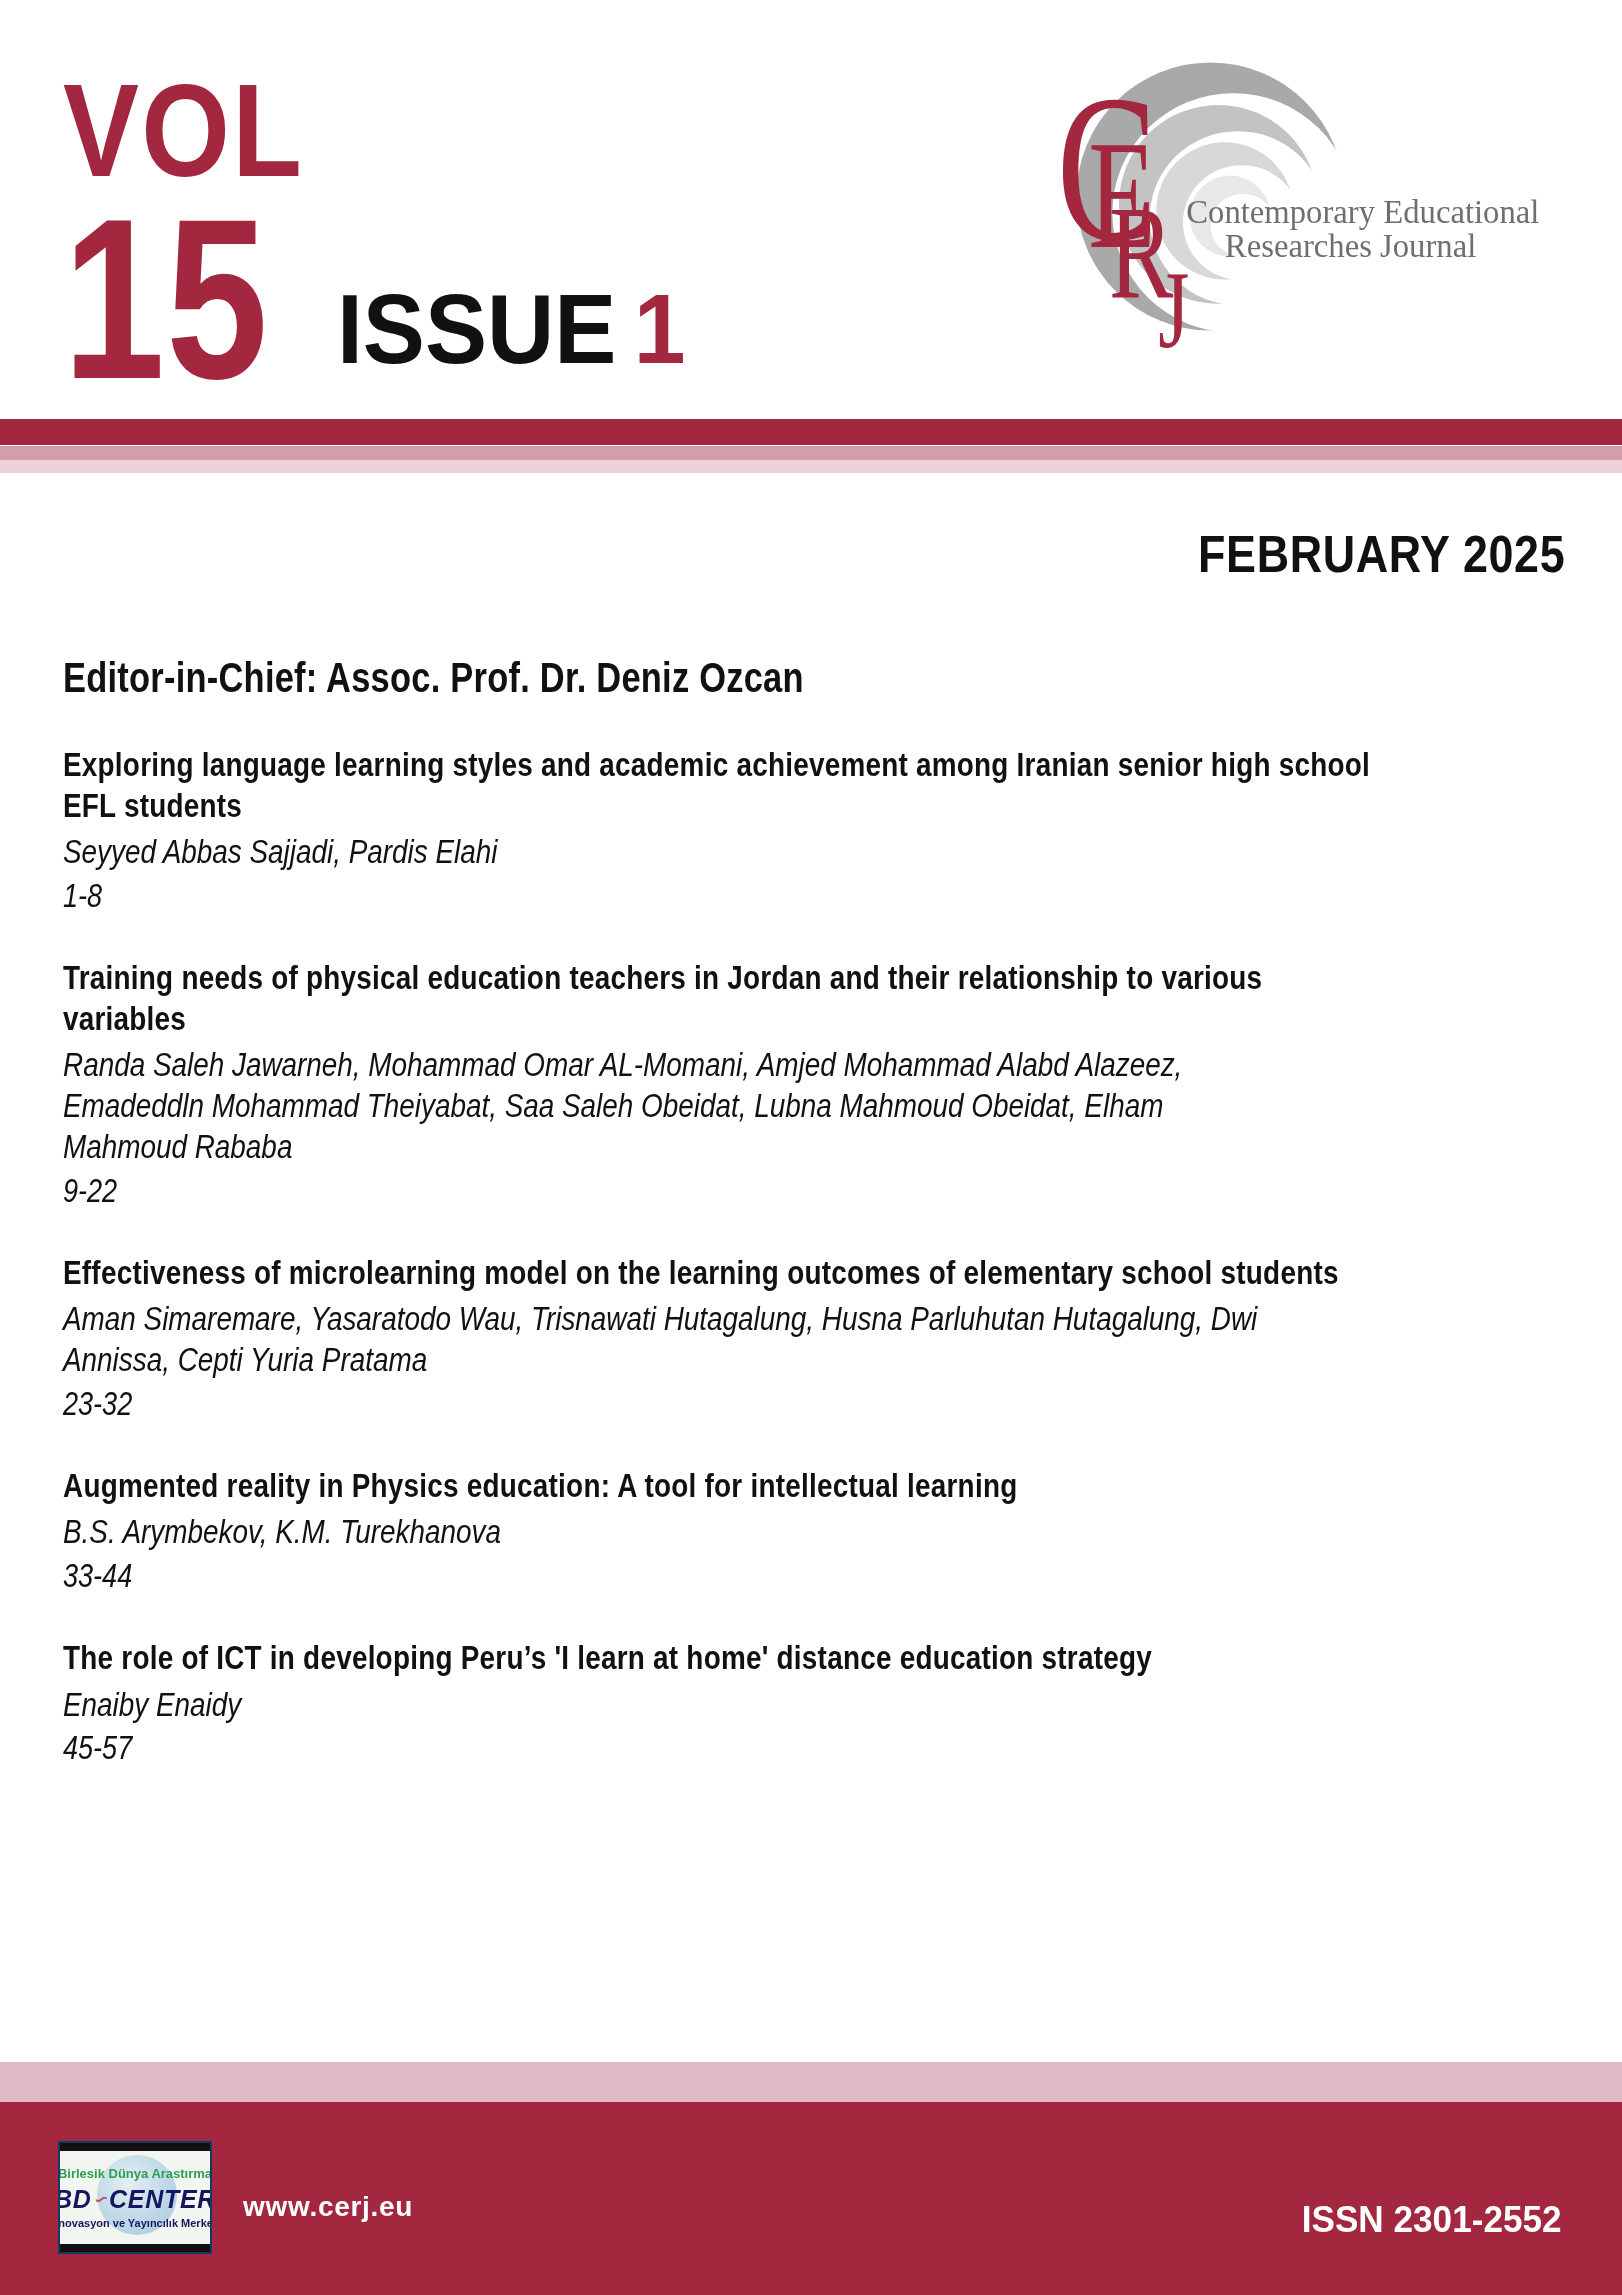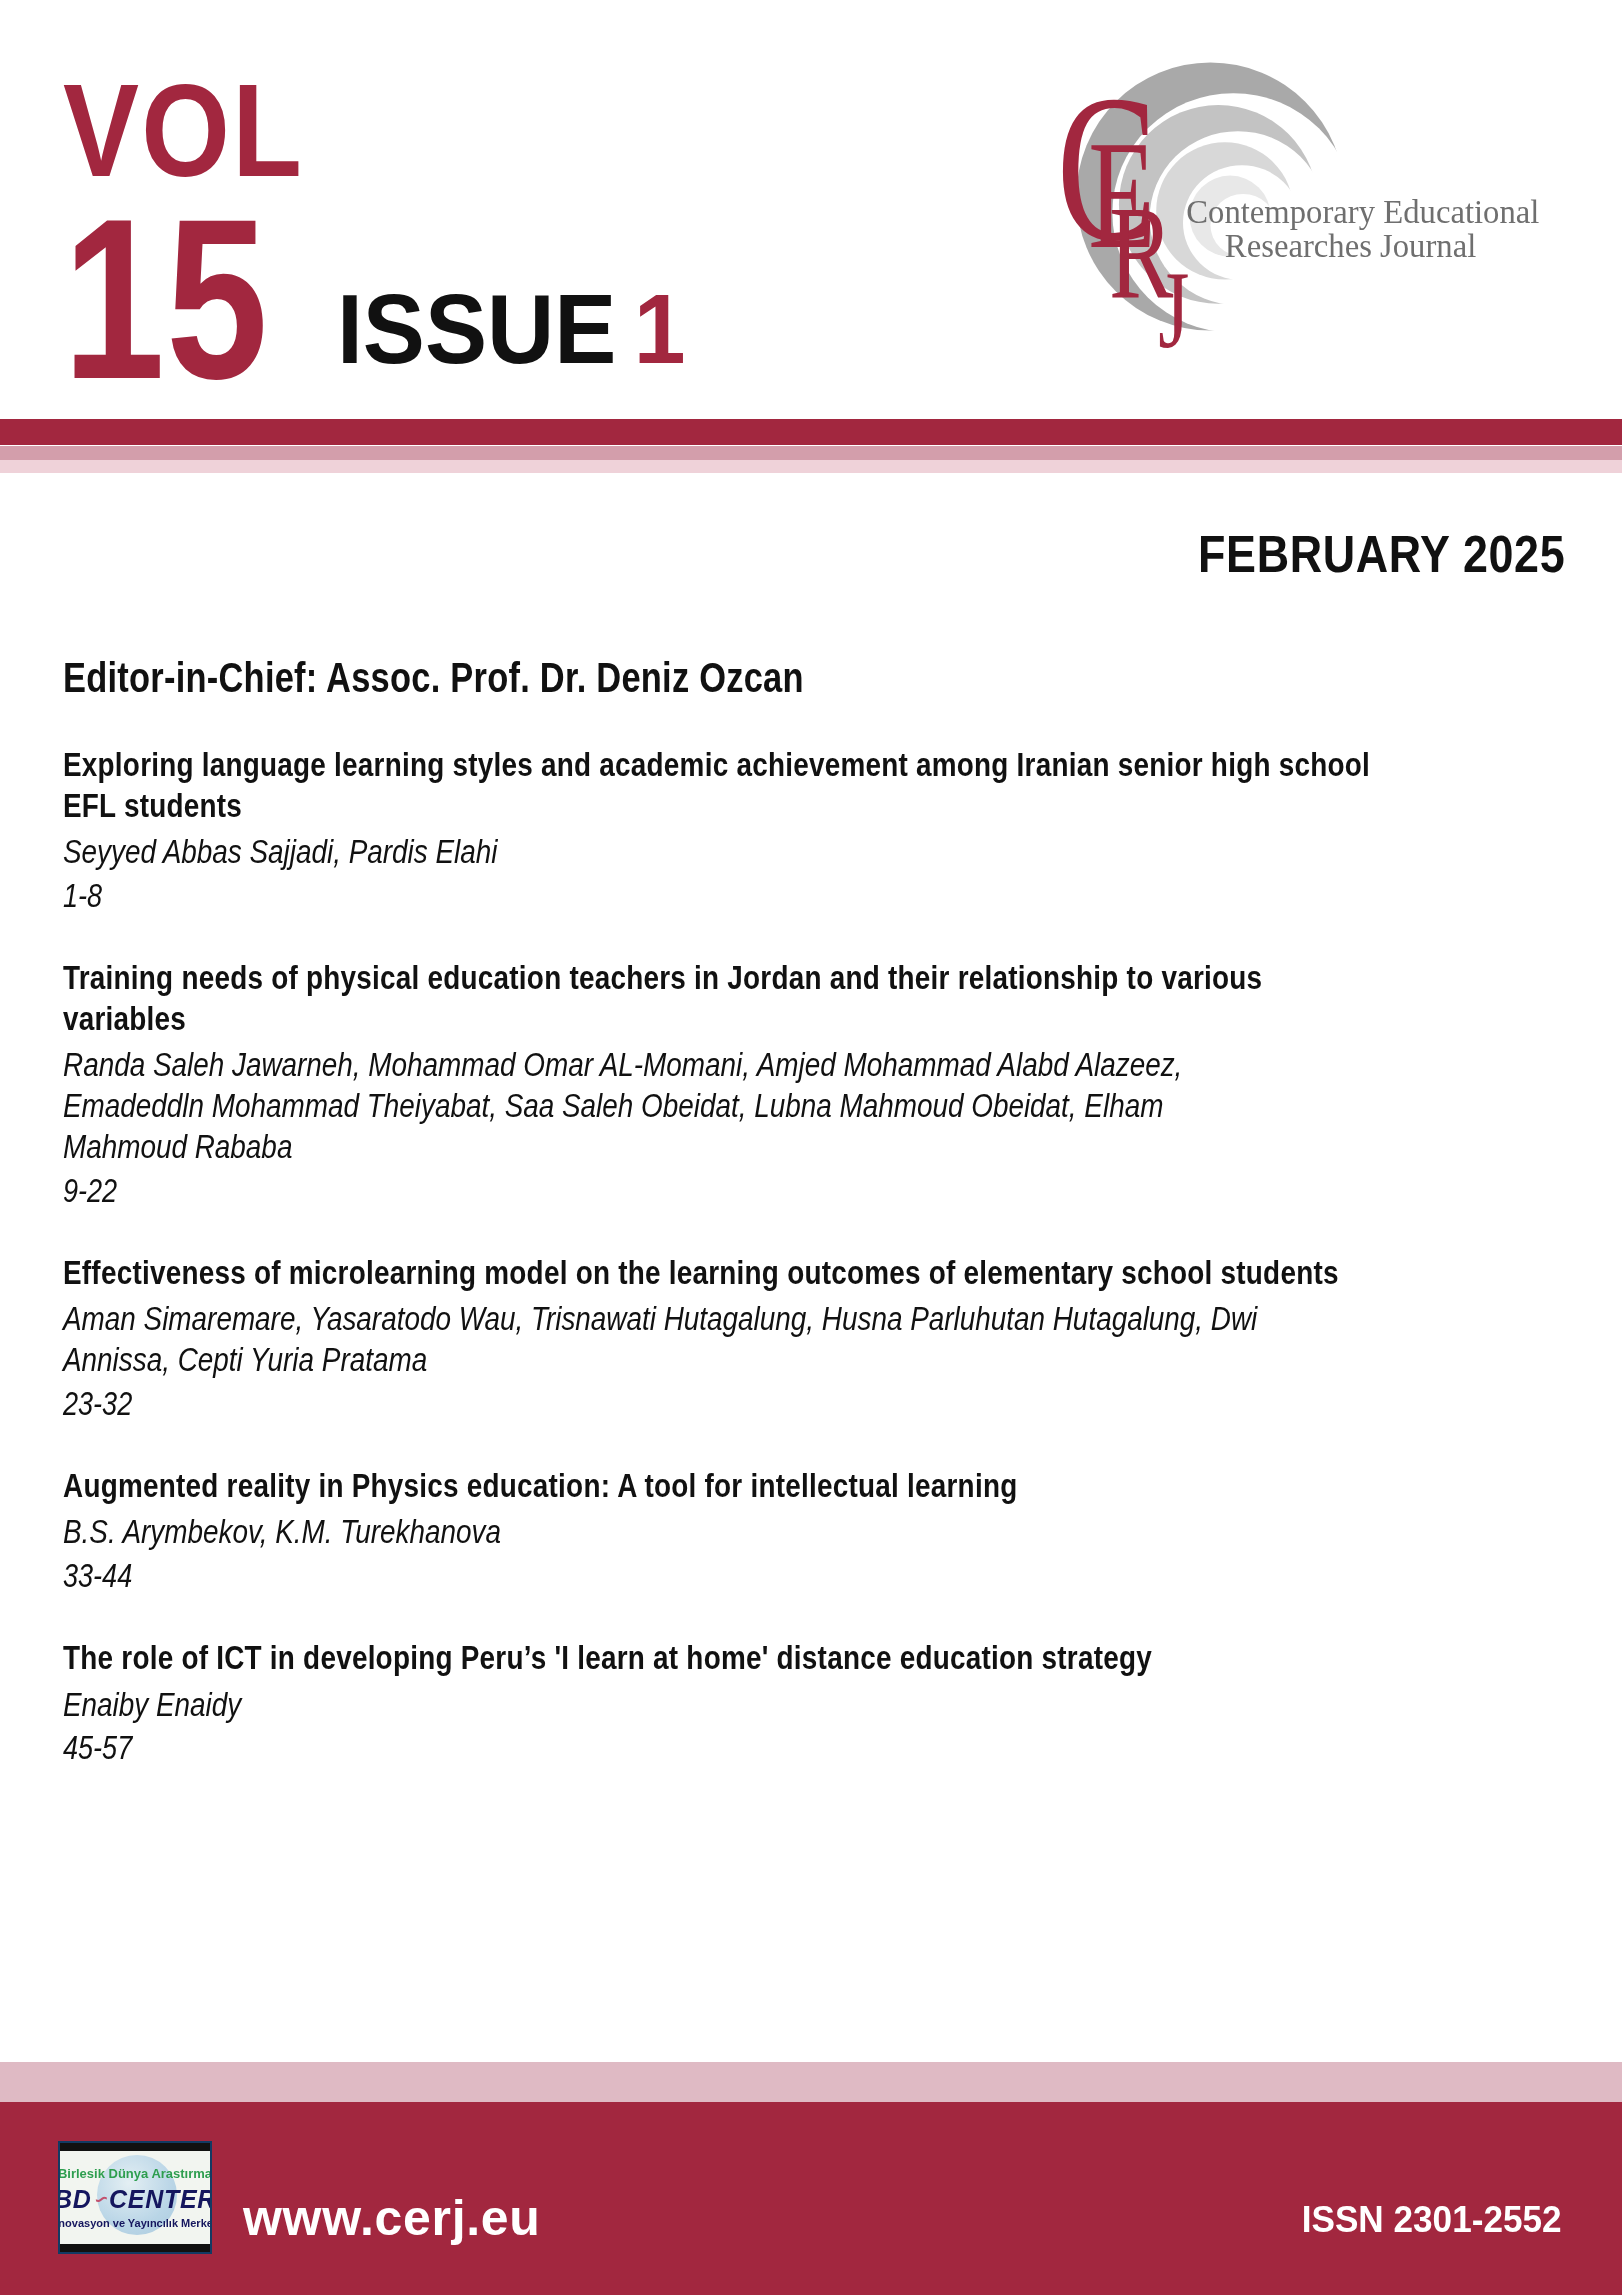--- a/index.html
+++ b/index.html
@@ -64,21 +64,21 @@
   .bd-globe {
     position:absolute; left:37px; top:3.9px; width:80px; height:80px; border-radius:50%;
     background:radial-gradient(circle at 40% 35%, #d8eaf6, #8cbcdf 60%, #6fa8cf);
     opacity:0.55;
   }
   .bd-line1 { position:relative; font-size:13px; font-weight:bold; color:#2e9e4f; white-space:nowrap; }
   .bd-name { position:relative; font-size:25px; font-weight:bold; color:#15165e; letter-spacing:0.7px; white-space:nowrap; display:flex; align-items:center;font-style:italic; }
   .bd-swirl { font-size:17px; color:#c2526e; transform:rotate(-20deg); margin:0 1.3px; font-weight:bold; }
   .bd-line3 { position:relative; font-size:11px; font-weight:bold; color:#15165e; white-space:nowrap; }
   .website {
-    position:absolute; left:243px; top:2193px; font-size:50px; font-weight:bold;
+    position:absolute; left:243px; top:2193px; font-size:28px; font-weight:bold;
     color:#ffffff; line-height:1; letter-spacing:0.7px;
   }
   .issn {
     position:absolute; right:61px; top:2201px; font-size:37px; font-weight:bold;
     color:#ffffff; line-height:1; transform:scaleX(0.95); transform-origin:100% 0;
   }
 </style>
 </head>
 <body>
 

